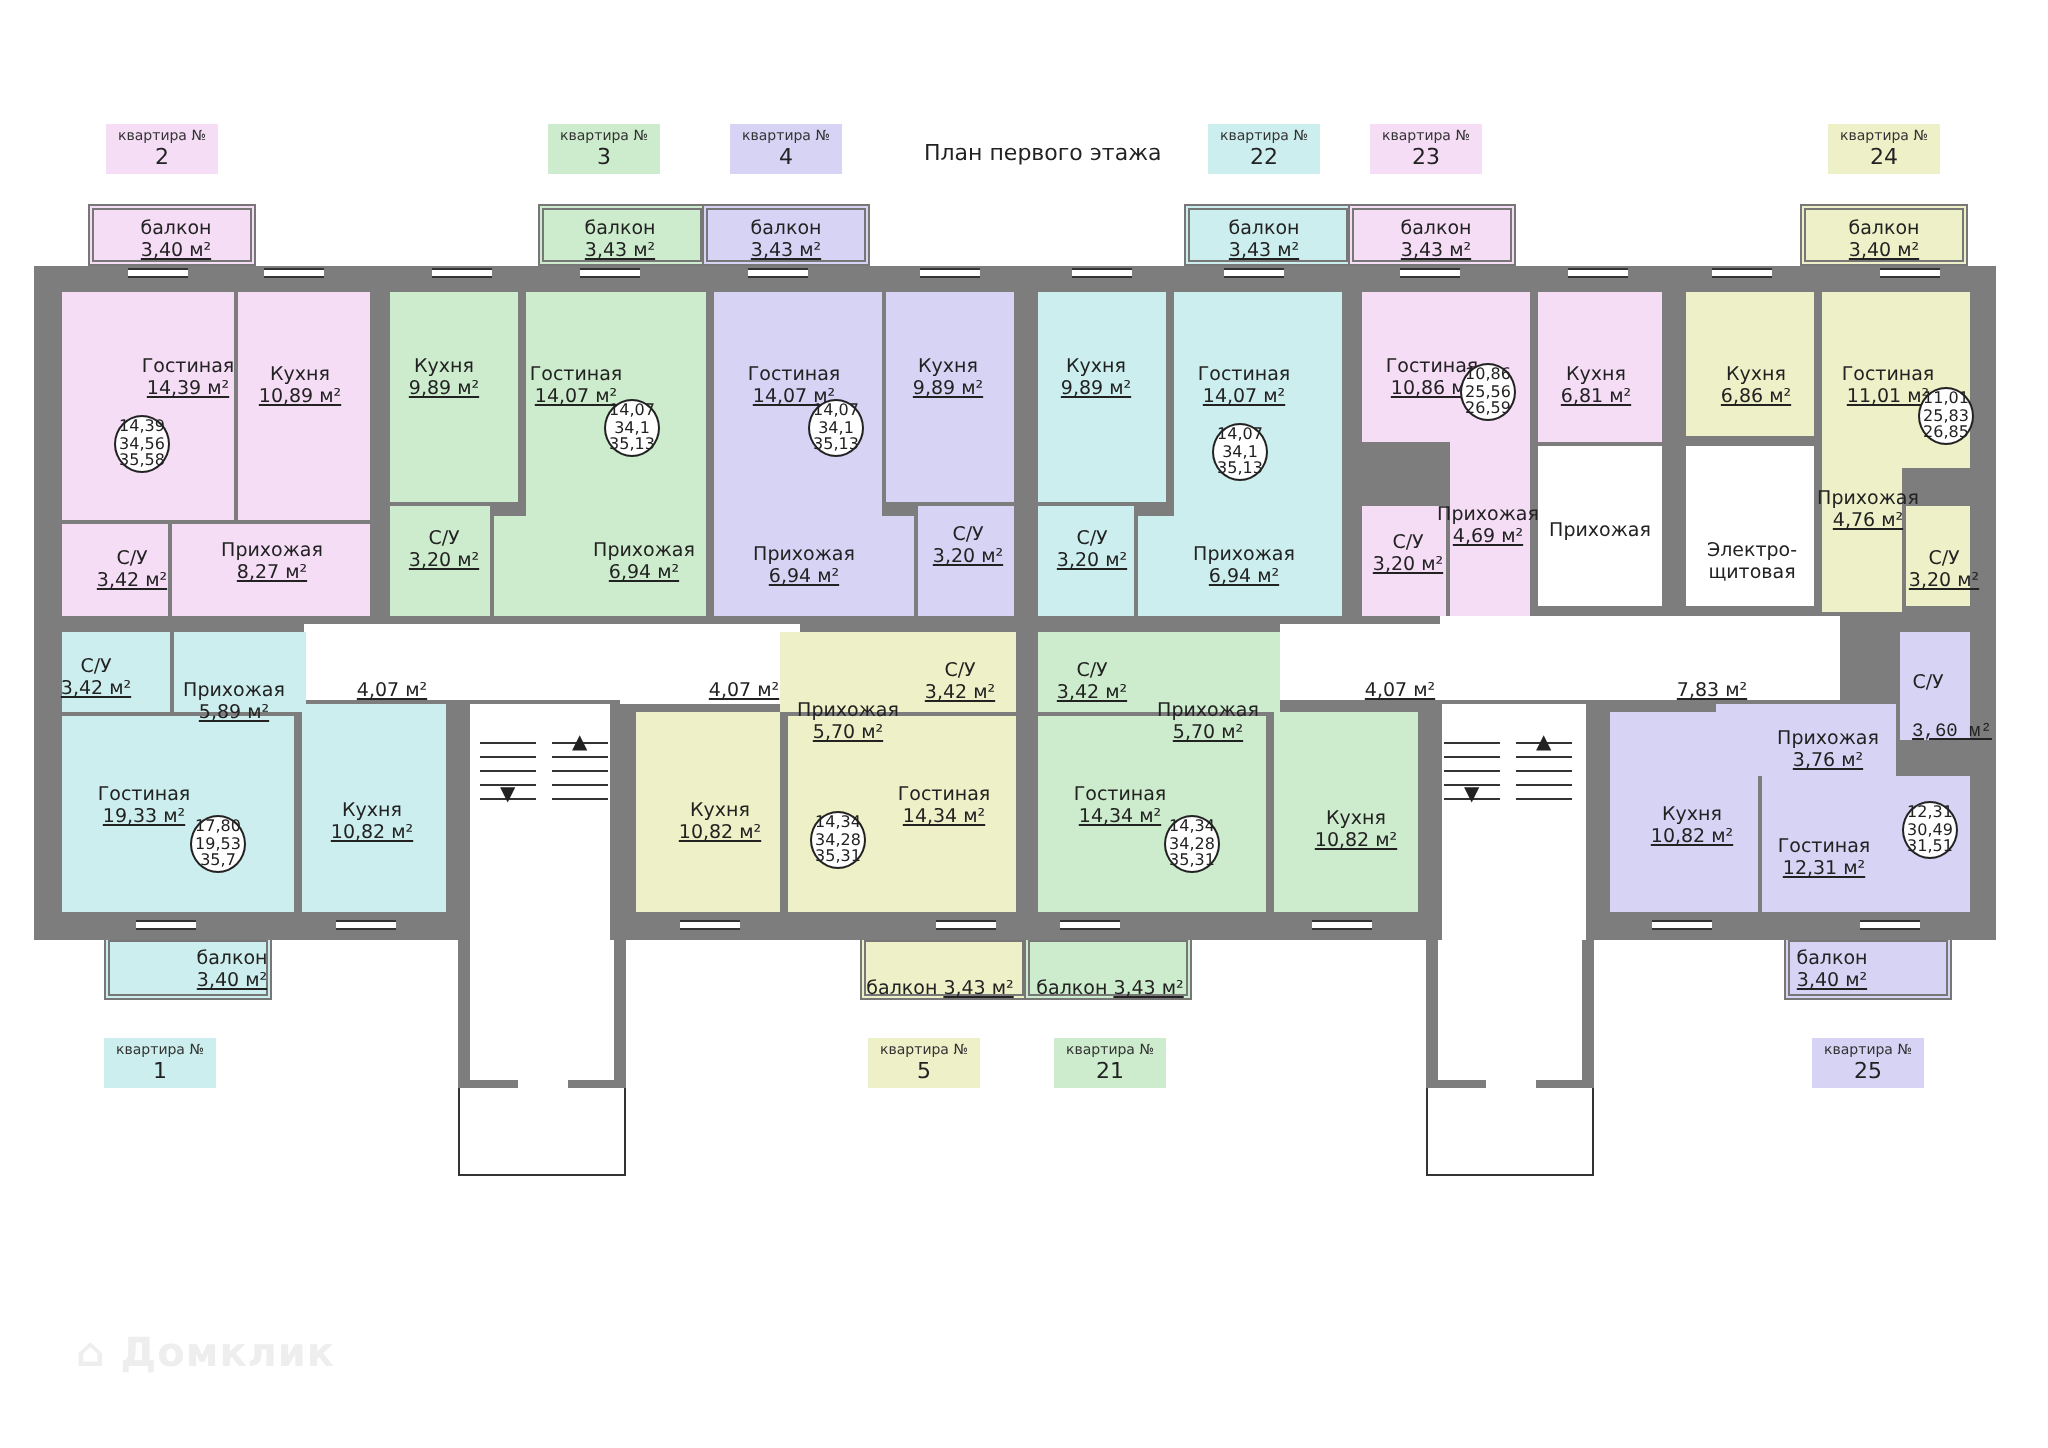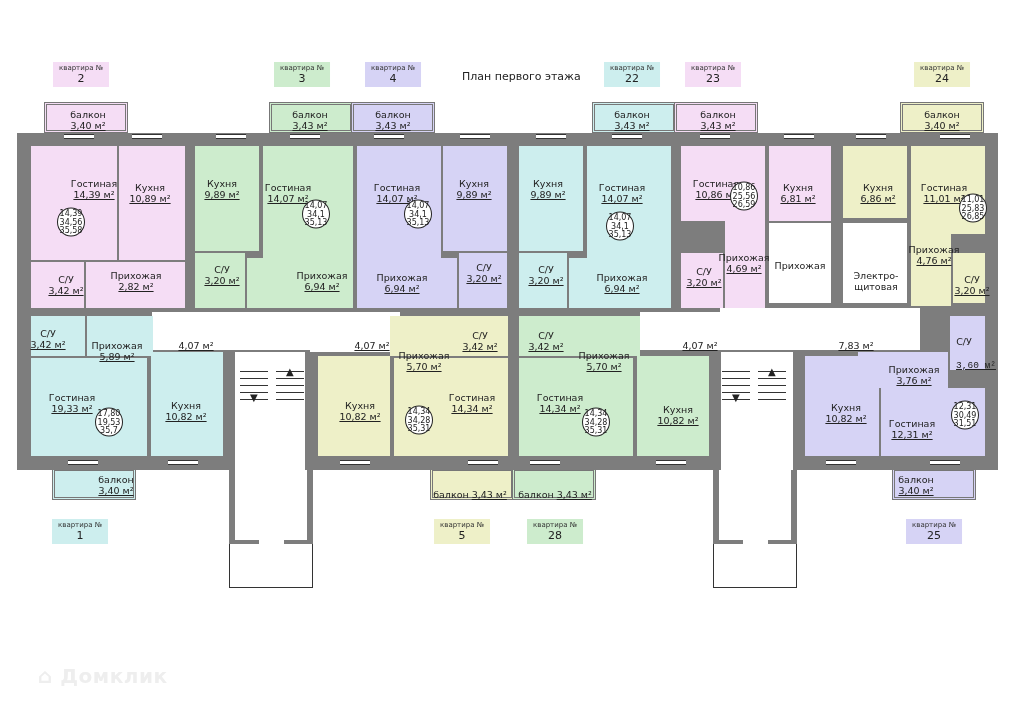--- a/index.html
+++ b/index.html
@@ -24,21 +24,21 @@
 
 <div class="tag" style="left:81px;top:62px;background:#f5ddf5;"><span>квартира №</span><b>2</b></div>
 <div class="tag" style="left:302px;top:62px;background:#cdeccd;"><span>квартира №</span><b>3</b></div>
 <div class="tag" style="left:393px;top:62px;background:#d6d3f5;"><span>квартира №</span><b>4</b></div>
 <div class="tag" style="left:632px;top:62px;background:#cdeeee;"><span>квартира №</span><b>22</b></div>
 <div class="tag" style="left:713px;top:62px;background:#f5ddf5;"><span>квартира №</span><b>23</b></div>
 <div class="tag" style="left:942px;top:62px;background:#eef0c8;"><span>квартира №</span><b>24</b></div>
 
 <div class="tag" style="left:80px;top:519px;background:#cdeeee;"><span>квартира №</span><b>1</b></div>
 <div class="tag" style="left:462px;top:519px;background:#eef0c8;"><span>квартира №</span><b>5</b></div>
-<div class="tag" style="left:555px;top:519px;background:#cdeccd;"><span>квартира №</span><b>28</b></div>
+<div class="tag" style="left:555px;top:519px;background:#cdeccd;"><span>квартира №</span><b>21</b></div>
 <div class="tag" style="left:934px;top:519px;background:#d6d3f5;"><span>квартира №</span><b>25</b></div>
 
 <div class="balc" style="left:44px;top:102px;width:84px;height:31px;background:#f5ddf5;"></div>
 <div class="balc" style="left:269px;top:102px;width:84px;height:31px;background:#cdeccd;"></div>
 <div class="balc" style="left:351px;top:102px;width:84px;height:31px;background:#d6d3f5;"></div>
 <div class="balc" style="left:592px;top:102px;width:84px;height:31px;background:#cdeeee;"></div>
 <div class="balc" style="left:674px;top:102px;width:84px;height:31px;background:#f5ddf5;"></div>
 <div class="balc" style="left:900px;top:102px;width:84px;height:31px;background:#eef0c8;"></div>
 
 <div class="balc" style="left:52px;top:468px;width:84px;height:32px;background:#cdeeee;"></div>
@@ -153,21 +153,21 @@
 
 <div class="lbl" style="left:88px;top:109px;"><span>балкон</span><span class="a">3,40 м²</span></div>
 <div class="lbl" style="left:310px;top:109px;"><span>балкон</span><span class="a">3,43 м²</span></div>
 <div class="lbl" style="left:393px;top:109px;"><span>балкон</span><span class="a">3,43 м²</span></div>
 <div class="lbl" style="left:632px;top:109px;"><span>балкон</span><span class="a">3,43 м²</span></div>
 <div class="lbl" style="left:718px;top:109px;"><span>балкон</span><span class="a">3,43 м²</span></div>
 <div class="lbl" style="left:942px;top:109px;"><span>балкон</span><span class="a">3,40 м²</span></div>
 
 <div class="lbl" style="left:94px;top:178px;"><span>Гостиная</span><span class="a">14,39 м²</span></div>
 <div class="lbl" style="left:150px;top:182px;"><span>Кухня</span><span class="a">10,89 м²</span></div>
-<div class="lbl" style="left:136px;top:270px;"><span>Прихожая</span><span class="a">2,82 м²</span></div>
+<div class="lbl" style="left:136px;top:270px;"><span>Прихожая</span><span class="a">8,27 м²</span></div>
 <div class="lbl" style="left:66px;top:274px;"><span>С/У</span><span class="a">3,42 м²</span></div>
 <div class="circle" style="left:71px;top:222px;">
     <div>14,39</div>
     <div>34,56</div>
     <div>35,58</div>
   </div>
 
 <div class="lbl" style="left:222px;top:178px;"><span>Кухня</span><span class="a">9,89 м²</span></div>
 <div class="lbl" style="left:288px;top:182px;"><span>Гостиная</span><span class="a">14,07 м²</span></div>
 <div class="lbl" style="left:222px;top:264px;"><span>С/У</span><span class="a">3,20 м²</span></div>

